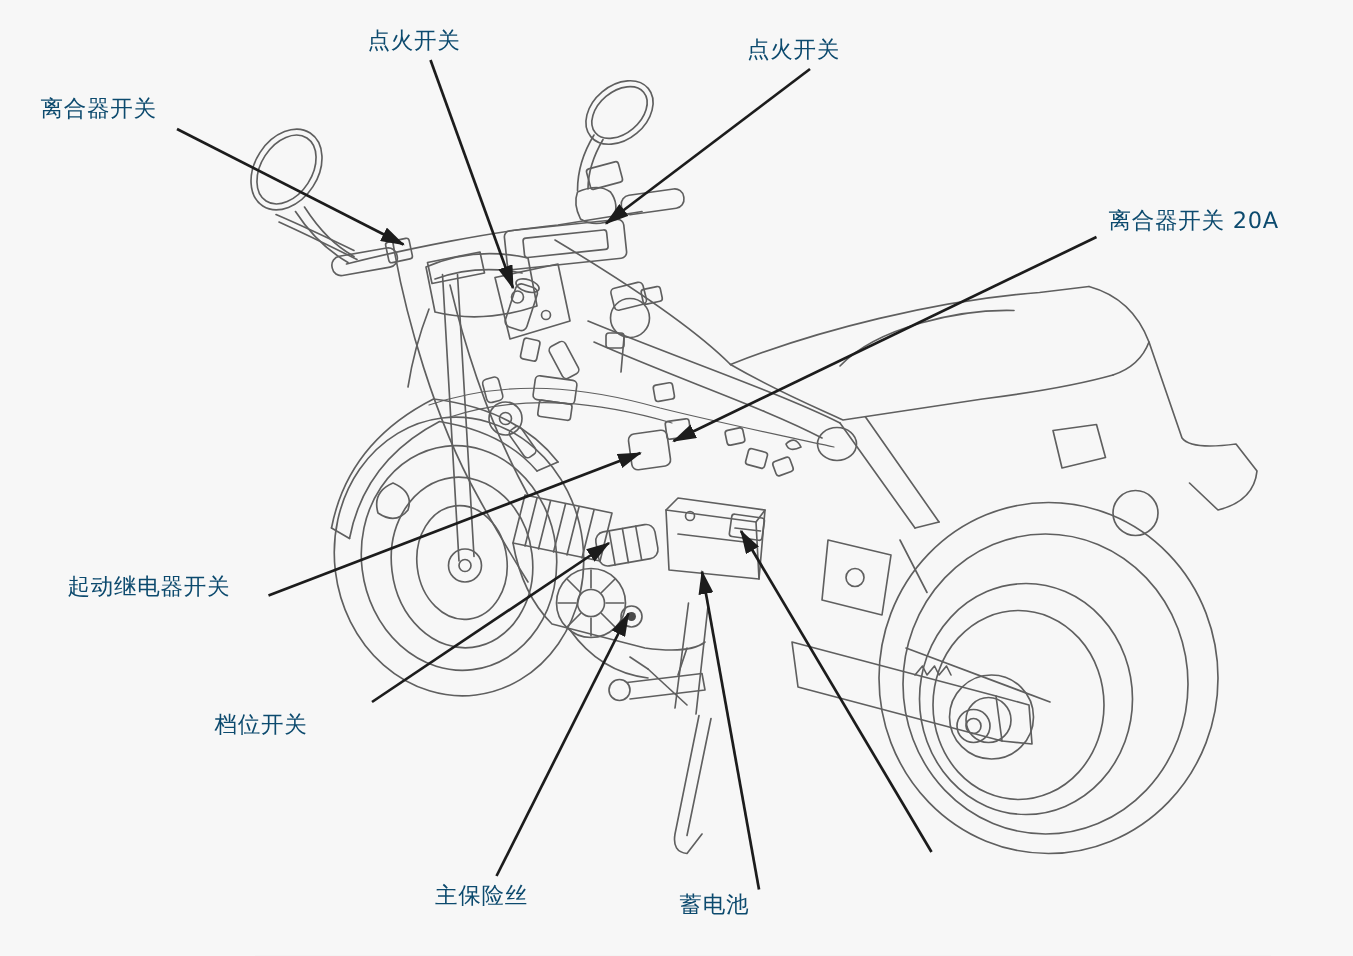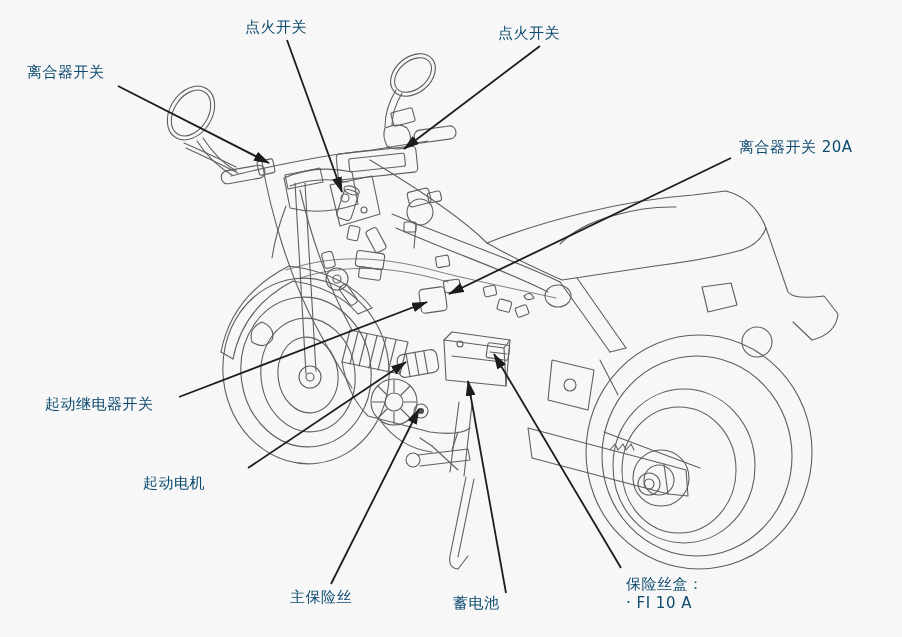--- a/index.html
+++ b/index.html
@@ -240,26 +240,22 @@
   </svg>
 
   <div class="callout" style="left:27px;top:63px">离合器开关</div>
 
   <div class="callout" style="left:245px;top:18px">点火开关</div>
 
   <div class="callout" style="left:498px;top:24px">点火开关</div>
 
   <div class="callout" style="left:739px;top:138px">离合器开关 20A</div>
 
-  <div class="callout" style="left:45px;top:395px">起动继电器开关</div>
-
-  <div class="callout" style="left:143px;top:474px">起动电机</div>
+  <div class="callout" style="left:45px;top:382px">起动继电器开关</div>
+
+  <div class="callout" style="left:143px;top:474px">档位开关</div>
 
   <div class="callout" style="left:290px;top:588px">主保险丝</div>
 
   <div class="callout" style="left:453px;top:594px">蓄电池</div>
 
-  <div class="callout" style="left:626px;top:575px">
-    <div>保险丝盒：</div>
-    <div>· FI 10 A</div>
-  </div>
 
 </div>
 
 </body></html>

